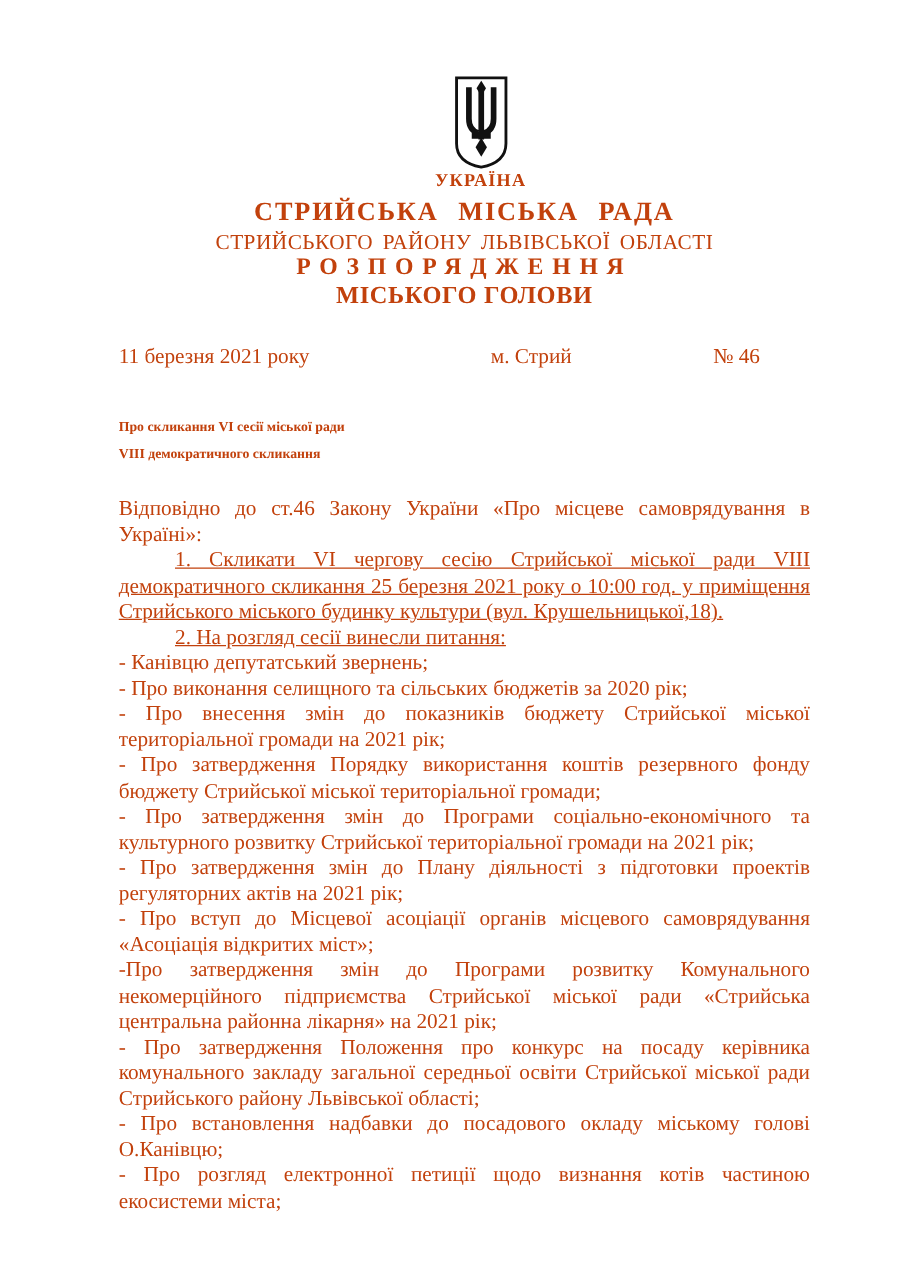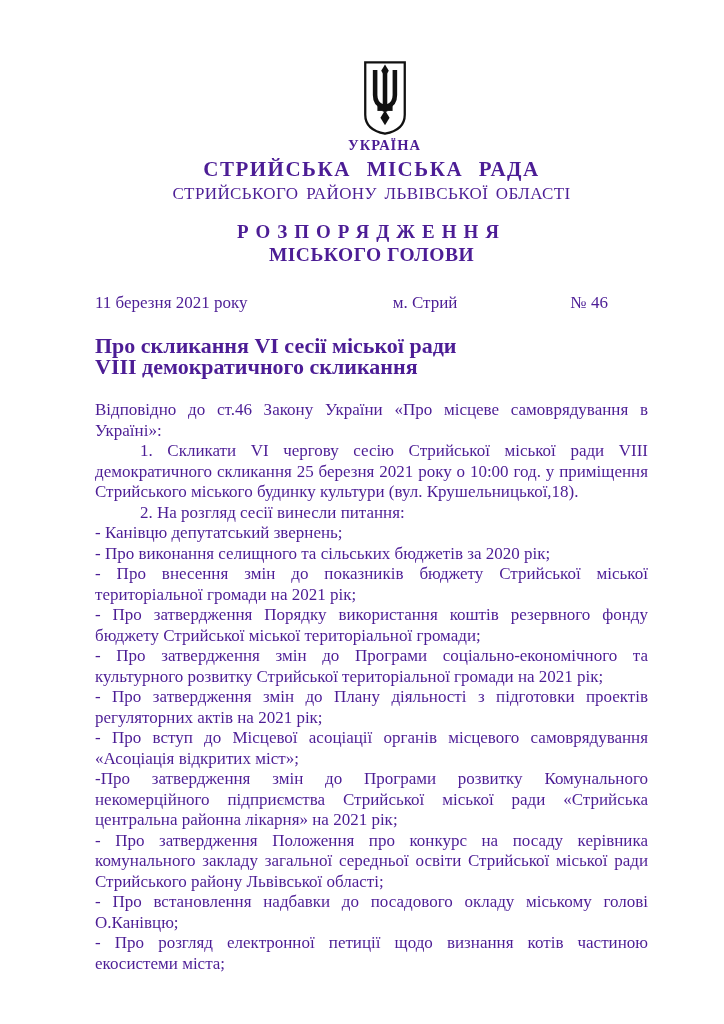--- a/index.html
+++ b/index.html
@@ -6,21 +6,21 @@
     margin: 0;
     padding: 0;
     background: #e8e8e8;
   }
   .page {
     position: relative;
     width: 724px;
     height: 1024px;
     margin: 0 auto;
     background: #ffffff;
-    color: #4c1d95;
+    color: #c2410c;
     font-family: "Liberation Serif", "DejaVu Serif", serif;
     box-sizing: border-box;
     padding: 60px 76px 30px 95px;
     overflow: hidden;
   }
   .header {
     text-align: center;
     line-height: 1.15;
   }
   .emblem {
@@ -44,51 +44,51 @@
   .council-region {
     font-size: 17px;
     letter-spacing: 0.4px;
     word-spacing: 3px;
     margin-top: 2px;
   }
   .doc-type-1 {
     font-weight: bold;
     font-size: 19px;
     letter-spacing: 7px;
-    margin-top: 18px;
+    margin-top: 0;
   }
   .doc-type-2 {
     font-weight: bold;
     font-size: 19.5px;
     letter-spacing: 0.5px;
     margin-top: 1px;
   }
   .meta-row {
     display: flex;
     justify-content: space-between;
     align-items: center;
     font-size: 17px;
     margin-top: 27px;
     padding-right: 40px;
   }
   .meta-place { margin-left: 32px; }
   .subject {
     font-weight: bold;
-    font-size: 22px;
+    font-size: 11px;
     line-height: 21px;
-    margin-top: 22px;
+    margin-top: 37px;
   }
   .body-text {
     margin-top: 23px;
     font-size: 17px;
     line-height: 20.5px;
   }
   .body-text p { margin: 0; }
   .just { text-align: justify; }
-  .indent { text-indent: 45px; }
+  .indent { text-indent: 45px; text-decoration: underline; }
 </style>
 </head>
 <body>
 
 <div class="page">
 
   <div class="header">
 
     <div class="emblem">
       <svg width="46" height="76" viewBox="0 0 60 100" xmlns="http://www.w3.org/2000/svg">

